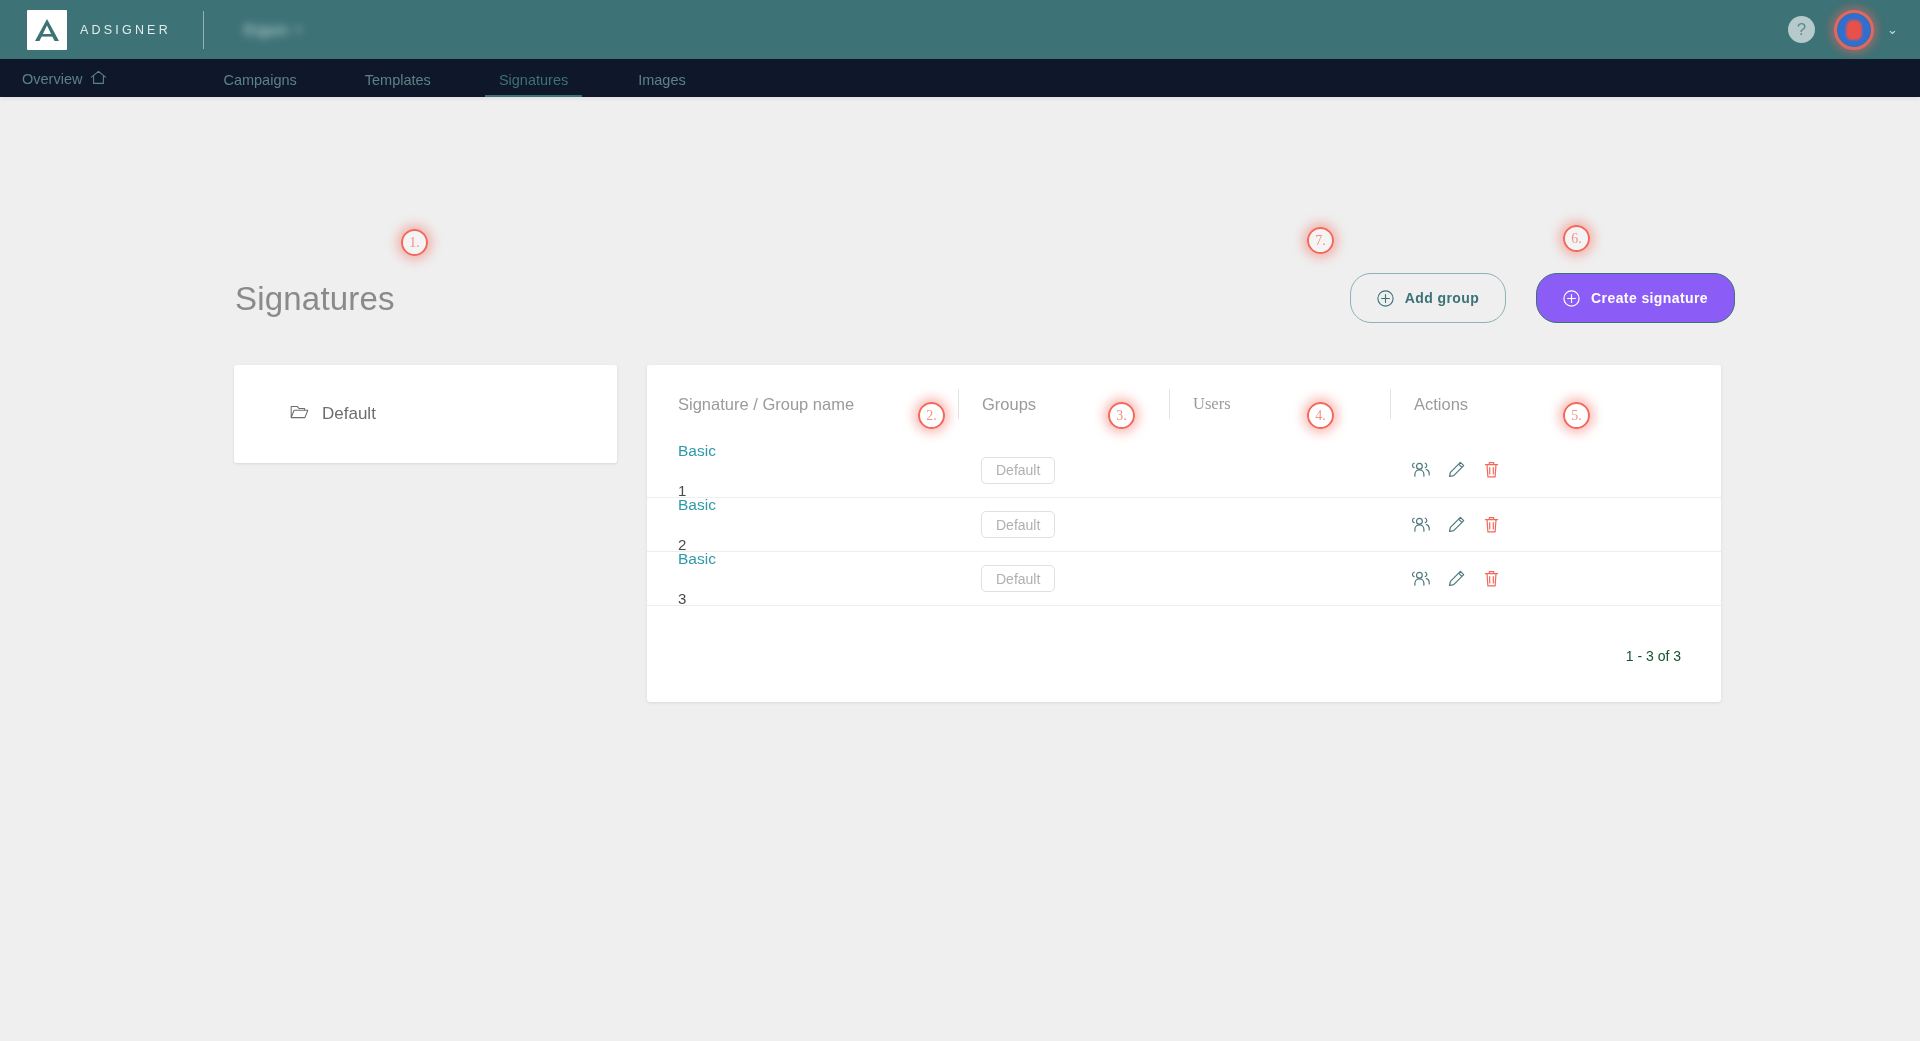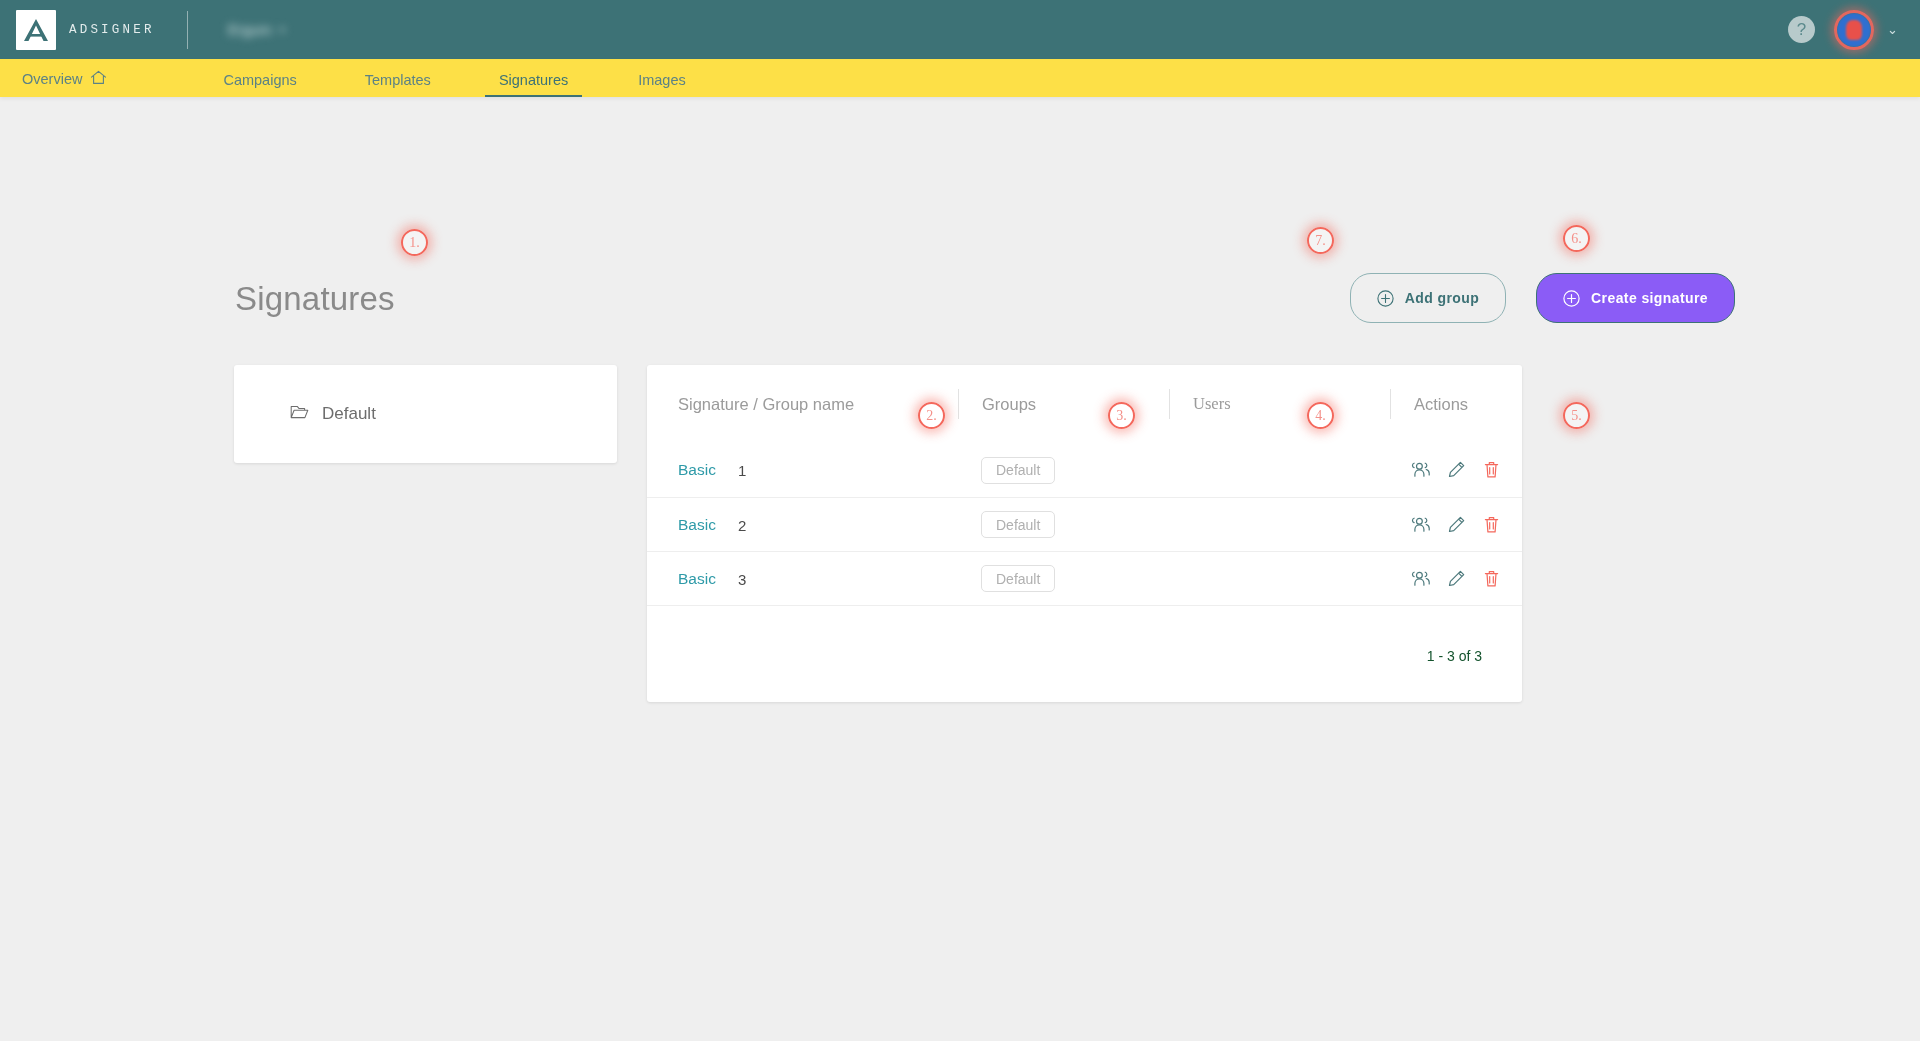--- a/index.html
+++ b/index.html
@@ -8,21 +8,21 @@
     background: #efefef;
     font-family: "Liberation Sans", sans-serif;
     overflow: hidden;
   }
 
   
   .header {
     height: 59px; background: #3d7276;
     display: flex; align-items: center; position: relative;
   }
-  .logo-wrap { display: flex; align-items: center; margin-left: 16px; font-family: Liberation Mono, monospace; }
+  .logo-wrap { display: flex; align-items: center; margin-left: 27px; }
   .logo-mark {
     width: 40px; height: 40px; background: #ffffff;
     display: flex; align-items: center; justify-content: center;
     border-radius: 1px;
   }
   .logo-mark svg { display: block; }
   .logo-word {
     margin-left: 13px; color: #e3ecec; font-size: 12.5px;
     letter-spacing: 3.2px; font-weight: 400;
   }
@@ -59,21 +59,21 @@
     border: 3.5px solid #f2675c; opacity: .92;
     box-shadow: 0 0 9px 3px rgba(242,103,92,.55);
   }
   .avatar .face { width: 16px; height: 20px; background: #e8504a; border-radius: 40% 40% 30% 30%; }
   .chev {
     color: #cfe0e1; font-size: 13px; cursor: pointer; margin-left: -6px;
   }
 
   
   .navbar {
-    height: 38px; background: #fde047;
+    height: 38px; background: #0f172a;
     display: flex; align-items: flex-end;
     box-shadow: 0 2px 4px rgba(0,0,0,.06);
     position: relative; z-index: 3;
   }
   .tab {
     position: relative; display: flex; align-items: center; gap: 8px;
     font-size: 14.5px; color: #5c8285; cursor: pointer;
     padding: 0 0 9px 0; margin-right: 0;
   }
   .tab.active { color: #3d7276; }
@@ -117,21 +117,21 @@
     display: flex; align-items: center;
   }
   .folder-row {
     display: flex; align-items: center; gap: 13px;
     margin-left: 56px; cursor: pointer;
   }
   .folder-label { font-size: 17px; color: #6d6d6d; }
 
   .table-card {
     position: absolute; left: 647px; top: 268px;
-    width: 875px; height: 337px; background: #fff; border-radius: 3px;
+    width: 1074px; height: 337px; background: #fff; border-radius: 3px;
     box-shadow: 0 1px 3px rgba(0,0,0,.10);
   }
   .thead {
     display: flex; align-items: center; height: 78px; padding-left: 31px;
   }
   .th {
     font-size: 16.5px; color: #9b9b9b; position: relative;
     display: flex; align-items: center;
   }
   .th-sep {
@@ -143,21 +143,21 @@
   .c-actions { flex: 1; padding-left: 23px; }
 
   .row {
     display: flex; align-items: center; height: 54px; padding-left: 31px;
     border-top: 1px solid #eeeeee;
   }
   .row:first-of-type { border-top: none; }
   .rows-wrap { border-bottom: 1px solid #eeeeee; }
   .sig-name {
     font-size: 15.5px; color: #2e9aa8; cursor: pointer;
-    display: flex; align-items: flex-end; gap: 22px;
+    display: flex; align-items: flex-start; gap: 22px; flex-direction: column;
   }
   .sig-idx { color: #4a4a4a; font-size: 15px; }
   .chip {
     display: inline-flex; align-items: center; justify-content: center;
     border: 1px solid #e0e0e0; border-radius: 5px;
     height: 27px; padding: 0 14px;
     font-size: 14px; color: #b0b0b0; background: #fff;
   }
   .acts { display: flex; align-items: center; gap: 16px; }
   .ico-btn { cursor: pointer; display: flex; width: 20px; height: 20px; }

